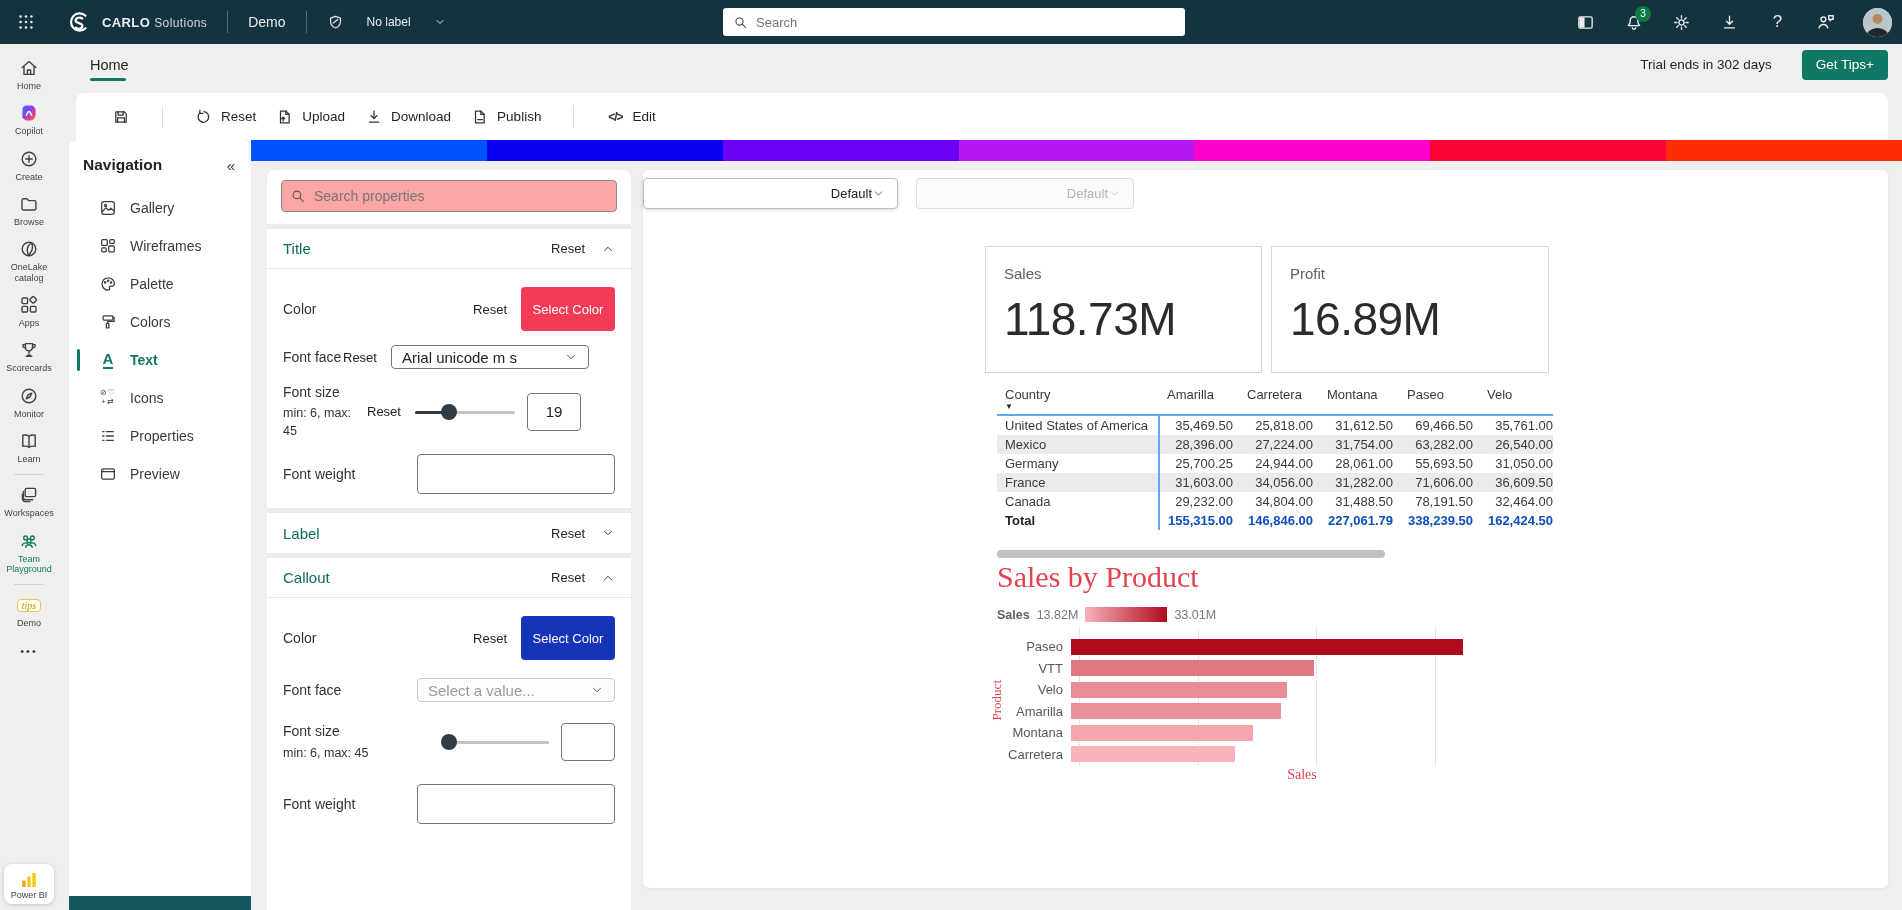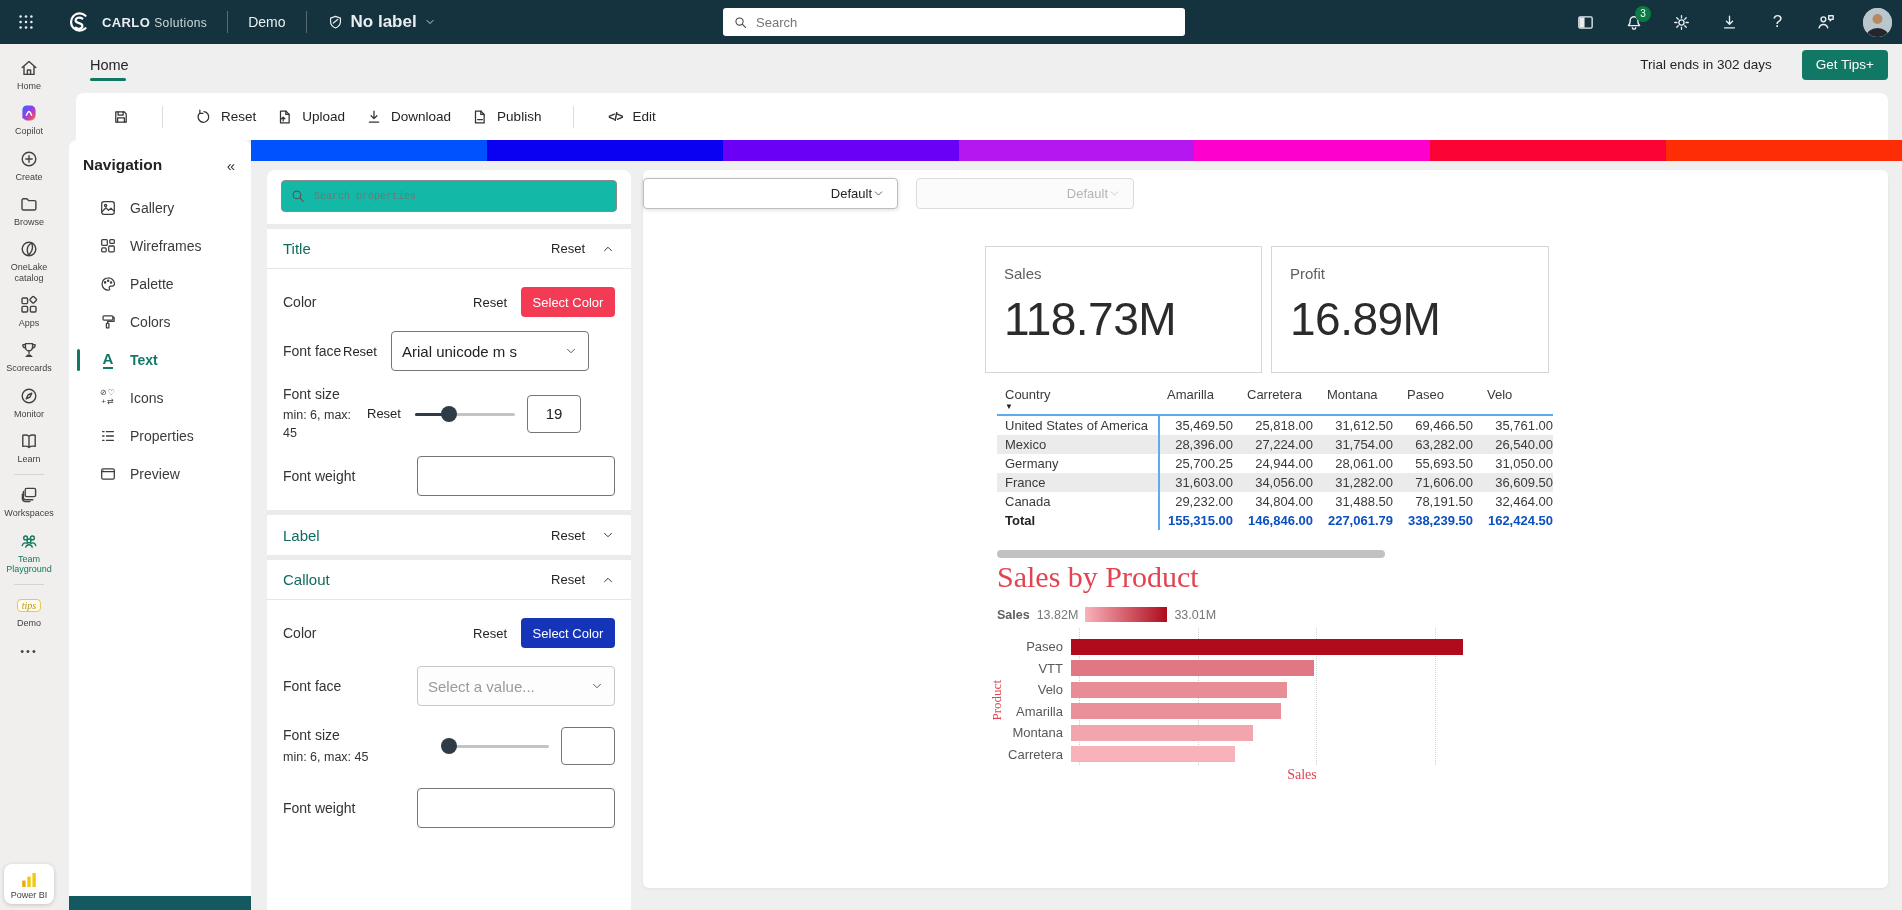--- a/index.html
+++ b/index.html
@@ -8,21 +8,21 @@
 
   
   .topbar { position:absolute; top:0; left:0; width:1902px; height:44px; background:#15333e; display:flex; align-items:center; color:#e9eef0; z-index:30; }
   .tb-left { display:flex; align-items:center; gap:10px; padding-left:10px; }
   .waffle-btn { width:32px; height:32px; display:flex; align-items:center; justify-content:center; cursor:pointer; }
   .logo-mark { width:26px; height:26px; margin-left:14px; }
   .brand { font-size:13px; letter-spacing:.4px; display:flex; align-items:baseline; gap:4px; white-space:nowrap; }
   .brand .b { font-weight:700; } .brand .l { font-weight:300; color:#cfd9dc; font-size:12px; }
   .tb-div { width:1px; height:22px; background:rgba(255,255,255,.28); margin:0 10px; }
   .ws-name { font-size:14px; }
-  .label-chip { display:flex; align-items:center; gap:7px; font-size:17px; cursor:pointer;font-weight:bold; }
+  .label-chip { display:flex; align-items:center; gap:23px; font-size:12px; cursor:pointer; }
   .tb-search { position:absolute; left:723px; top:8px; width:462px; height:28px; background:#fff; border-radius:3px; display:flex; align-items:center; padding:0 10px; gap:8px; color:#444; }
   .tb-search input { border:none; outline:none; flex:1; font-size:13px; background:transparent; font-family:inherit; color:#333; }
   .tb-right { position:absolute; right:10px; top:0; height:44px; display:flex; align-items:center; gap:27px; }
   .tb-icon { width:21px; height:21px; color:#e9eef0; cursor:pointer; position:relative; display:flex; align-items:center; justify-content:center; font-size:16px; }
   .badge { position:absolute; top:-6px; right:-7px; min-width:16px; height:16px; border-radius:8px; background:#0c7a43; color:#fff; font-size:10px; display:flex; align-items:center; justify-content:center; padding:0 3px; }
   .avatar { width:29px; height:29px; border-radius:50%; overflow:hidden; cursor:pointer; background:#b9c7cc; }
 
   .icon { display:inline-flex; align-items:center; justify-content:center; }
   .icon svg { width:100%; height:100%; }
 
@@ -72,38 +72,38 @@
   .nav-item.active .icon { color:#117865; }
   .nav-indicator { position:absolute; left:8px; top:7px; width:3px; height:22px; border-radius:2px; background:#117865; }
   .aglyph { font-size:15px; font-weight:600; border-bottom:2px solid currentColor; line-height:1.05; }
   .ig { font-size:8px; line-height:1.1; letter-spacing:1px; text-align:center; }
   .nav-strip { position:absolute; bottom:0; left:0; right:0; height:14px; background:#14595f; }
 
   
   .props-panel { position:absolute; left:209px; top:85px; bottom:0; width:364px; background:#ebebeb; border-radius:8px 8px 0 0; overflow:hidden; display:flex; flex-direction:column; }
   .props-search-wrap { background:#fff; padding:10px 14px 12px; }
   .props-search { position:relative; }
-  .props-search input { width:100%; height:32px; border:1px solid #8a8a8a; border-radius:4px; padding:0 10px 0 32px; font-size:10px; font-family:Liberation Mono, monospace; color:#333; outline:none; background:#14b8a6; }
+  .props-search input { width:100%; height:32px; border:1px solid #8a8a8a; border-radius:4px; padding:0 10px 0 32px; font-size:14px; font-family:Liberation Sans, sans-serif; color:#333; outline:none; background:#fca5a5; }
   .props-search .icon { position:absolute; left:9px; top:8px; width:16px; height:16px; color:#555; }
   .prop-section { background:#fff; margin-top:5px; }
   .prop-section.grow { flex:1; }
   .sec-head { height:40px; display:flex; align-items:center; padding:0 16px; }
   .sec-head.expanded { border-bottom:1px solid #e6e6e6; }
   .sec-title { font-size:15px; color:#0e6b5f; flex:1; }
   .sec-reset { font-size:13px; color:#252423; margin-right:16px; cursor:pointer; }
   .sec-chev { width:14px; height:14px; color:#333; cursor:pointer; }
   .sec-body { padding:10px 16px 14px; }
   .prow { display:flex; align-items:center; margin-top:14px; }
   .prow:first-child { margin-top:8px; }
   .plabel { font-size:14px; color:#333; flex:1; line-height:1.3; }
   .plabel .hint { font-size:12.5px; color:#333; display:block; margin-top:3px; line-height:1.45; }
   .plabel.narrow { max-width:60px; }
   .preset { font-size:13px; color:#252423; margin-right:14px; cursor:pointer; white-space:nowrap; }
-  .color-btn { width:94px; height:30px; border:none; border-radius:4px; color:#fff; font-size:13px; font-family:inherit; cursor:pointer; }
-  .pselect { width:198px; height:40px; border:1px solid #767676; border-radius:4px; display:flex; align-items:center; padding:0 10px; font-size:15px; color:#222; cursor:pointer; background:#fff; }
+  .color-btn { width:94px; height:44px; border:none; border-radius:4px; color:#fff; font-size:13px; font-family:inherit; cursor:pointer; }
+  .pselect { width:198px; height:24px; border:1px solid #767676; border-radius:4px; display:flex; align-items:center; padding:0 10px; font-size:15px; color:#222; cursor:pointer; background:#fff; }
   .pselect .val { flex:1; white-space:nowrap; overflow:hidden; }
   .pselect .icon { width:14px; height:14px; color:#555; }
   .pselect.disabled { border-color:#c8c8c8; color:#9a9a9a; background:#fdfdfd; }
   .pinput { width:198px; height:40px; border:1px solid #767676; border-radius:4px; font-size:15px; font-family:inherit; padding:0 10px; outline:none; background:#fff; }
   .slider { position:relative; width:100px; height:18px; margin-right:12px; cursor:pointer; }
   .slider .track { position:absolute; top:8px; left:0; right:0; height:3px; background:#c4c4c4; border-radius:2px; }
   .slider .fill { position:absolute; top:8px; left:0; height:3px; background:#2f3c45; border-radius:2px; }
   .slider .thumb { position:absolute; top:1px; width:16px; height:16px; border-radius:50%; background:#2f3c45; transform:translateX(-50%); }
   .valbox { width:54px; height:38px; border:1px solid #767676; border-radius:4px; display:flex; align-items:center; justify-content:center; font-size:15px; color:#222; background:#fff; }
 

